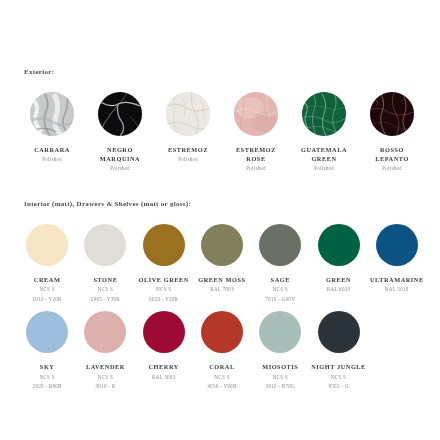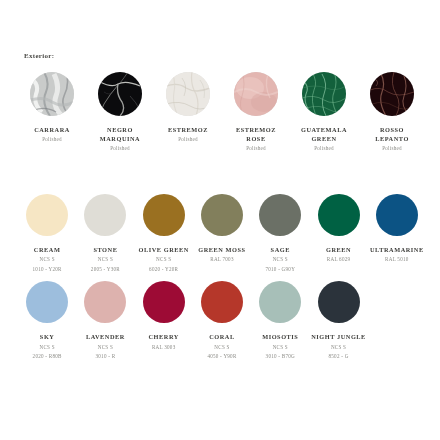--- a/index.html
+++ b/index.html
@@ -24,22 +24,22 @@
     padding: 0;
   }
 
   
   .section-title {
     font-family: "Liberation Serif", serif;
     font-size: 7px;
     font-weight: bold;
     letter-spacing: 0.3px;
     color: #4a4a46;
-    margin: 0;
-    padding-left: 24px;
+    margin: 16px;
+    padding-left: 8px;
   }
   #exterior-section { position: absolute; top: 52px; left: 0; width: 440px; }
   #interior-section { position: absolute; top: 184px; left: 0; width: 440px; }
 
   
   .row {
     display: flex;
     justify-content: flex-start;
     align-items: flex-start;
     padding: 0 14px 0 18px;
@@ -213,20 +213,21 @@
           <div class="name">ROSSO
 LEPANTO</div>
           <div class="sub">Polished</div>
         </div>
       </div>
 
     </div>
   </div>
 
   <div id="interior-section">
+    <p class="section-title">Interior (matt), Drawers &amp; Shelves (matt or gloss):</p>
 
     <div class="row row-interior-1">
 
       <div class="swatch-cell">
         <div class="dot" style="background: rgb(246, 230, 196);"></div>
         <div class="labels">
           <div class="name">CREAM</div>
           <div class="sub">NCS S</div>
           <div class="sub">1010 - Y20R</div>
         </div>

